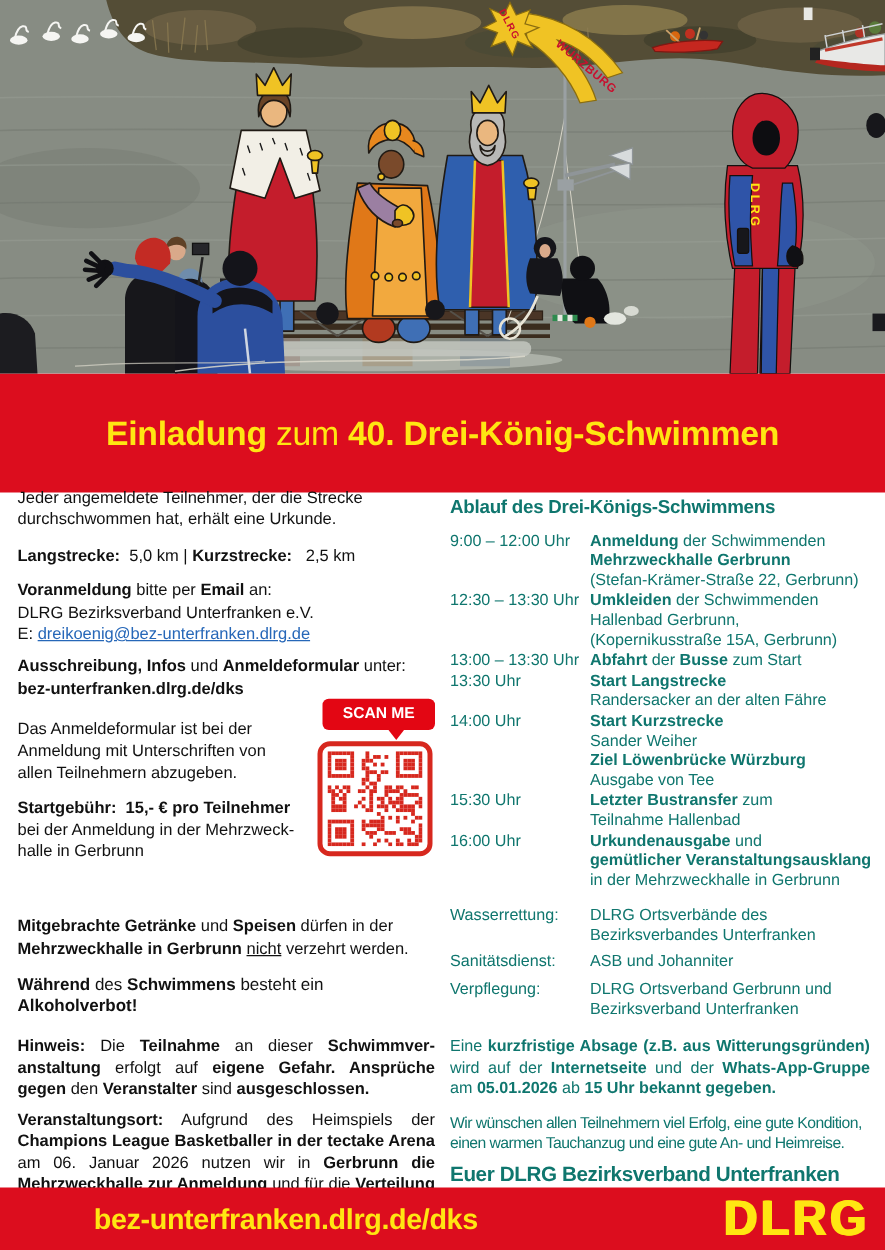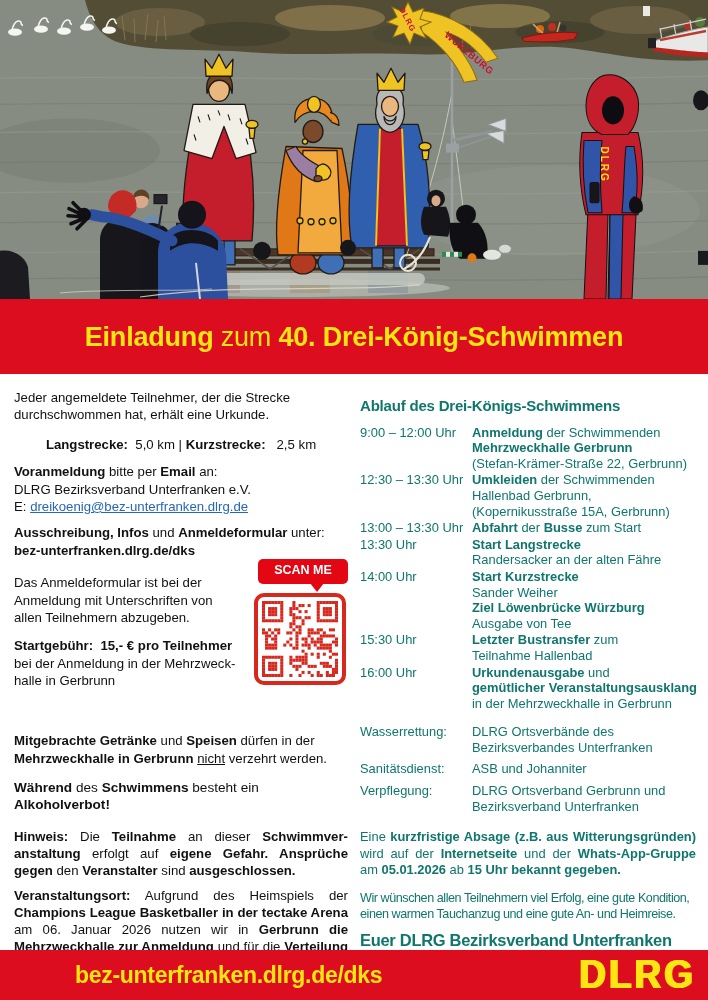--- a/index.html
+++ b/index.html
@@ -2,40 +2,40 @@
 <html><head>
 <meta charset="utf-8">
 <style>
   * { margin:0; padding:0; box-sizing:border-box; }
   html,body { background:#ffffff; }
   body { font-family:"Liberation Sans", sans-serif; }
   .page { position:relative; width:708px; height:1000px; background:#fff; overflow:hidden; margin:0 auto; }
 
   .photo { position:absolute; top:0; left:0; width:708px; height:299px; display:block; }
 
-  .banner { position:absolute; top:299px; left:0; width:708px; height:75px; background:#dc0d1e;
+  .banner { position:absolute; top:299px; left:0; width:708px; height:95px; background:#dc0d1e;
             display:flex; flex-direction:column; align-items:center; justify-content:center; }
   .banner-title { color:#ffe612; font-size:27px; line-height:30px; letter-spacing:-0.2px; }
   .banner-title .b { font-weight:bold; }
   .banner-subtitle { color:#ffe612; font-size:17px; font-weight:bold; margin-top:3px; }
 
   .content { position:absolute; top:372px; left:0; width:708px; height:546px; }
   .col-left { position:absolute; left:14px; top:0; width:334px; font-size:13.2px; line-height:17.4px; color:#111; }
   .col-right { position:absolute; left:360px; top:12px; width:336px; font-size:12.9px; line-height:15.6px; color:#0f766e; }
 
   .b { font-weight:bold; }
   .u { text-decoration:underline; }
   .link { color:#2667b8; text-decoration:underline; }
   .pre { white-space:pre-wrap; }
   .justify { text-align:justify; }
   .condensed { letter-spacing:-0.45px; }
 
   .col-left p { margin:0 0 12px 0; }
   .p-urkunde { margin-top:17px !important; }
-  .p-strecken { margin-bottom:10px !important;text-align:center; }
+  .p-strecken { margin-bottom:10px !important; }
   .p-voranmeldung { margin-bottom:9px !important; }
   .p-ausschreibung { margin-bottom:15px !important; }
   .qr-area { position:relative; min-height:158px; }
   .qr-area p { width:238px; }
   .p-anmeldeformular { margin-bottom:11px !important; }
   .p-getraenke { margin-bottom:12px !important; }
   .p-alkohol { margin-bottom:14px !important; font-size:13.6px; }
   .p-hinweis, .p-vort { line-height:17px; margin-bottom:8px !important; }
   .p-datenschutz { font-style:italic; font-size:11.6px; letter-spacing:-0.35px; margin-top:3px; }
 

